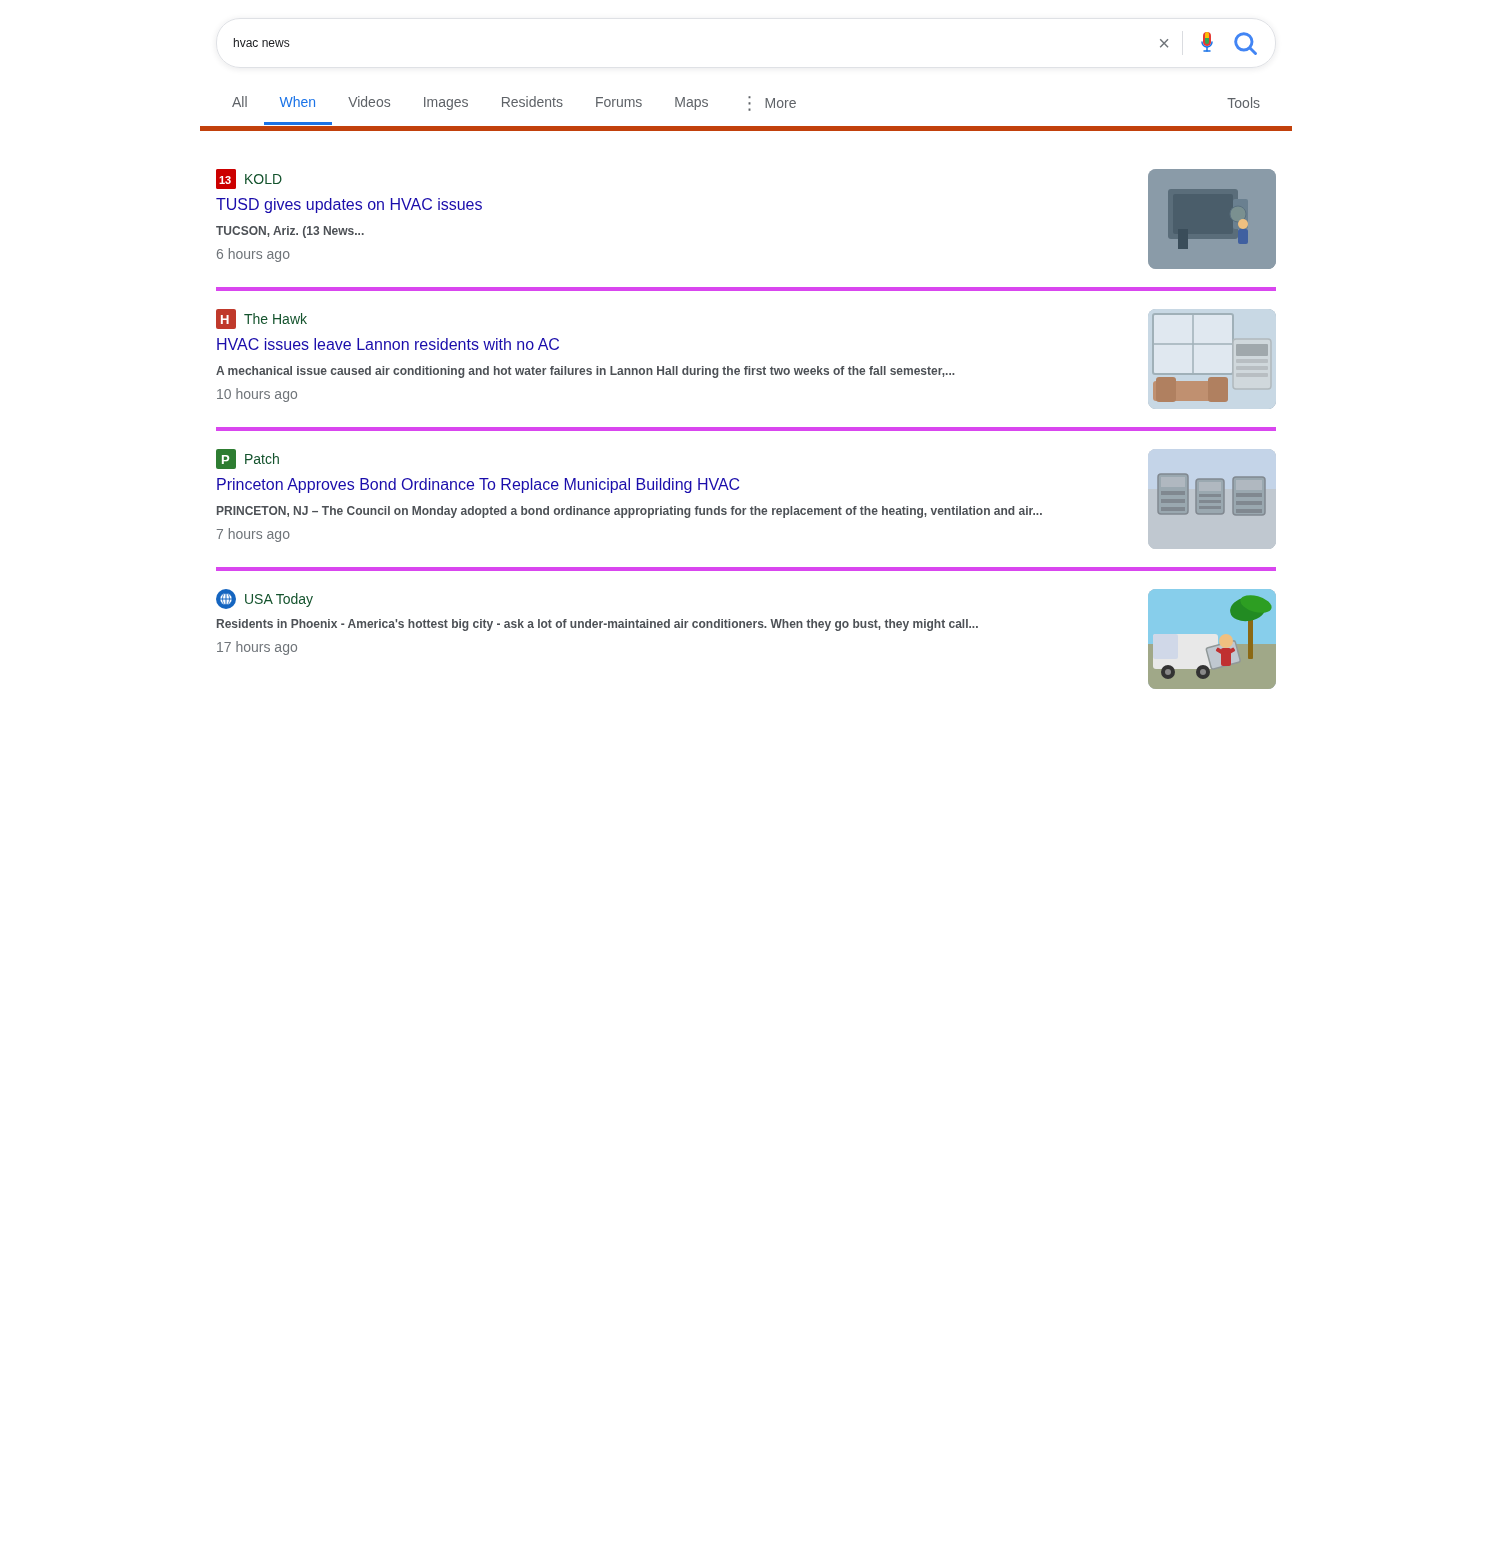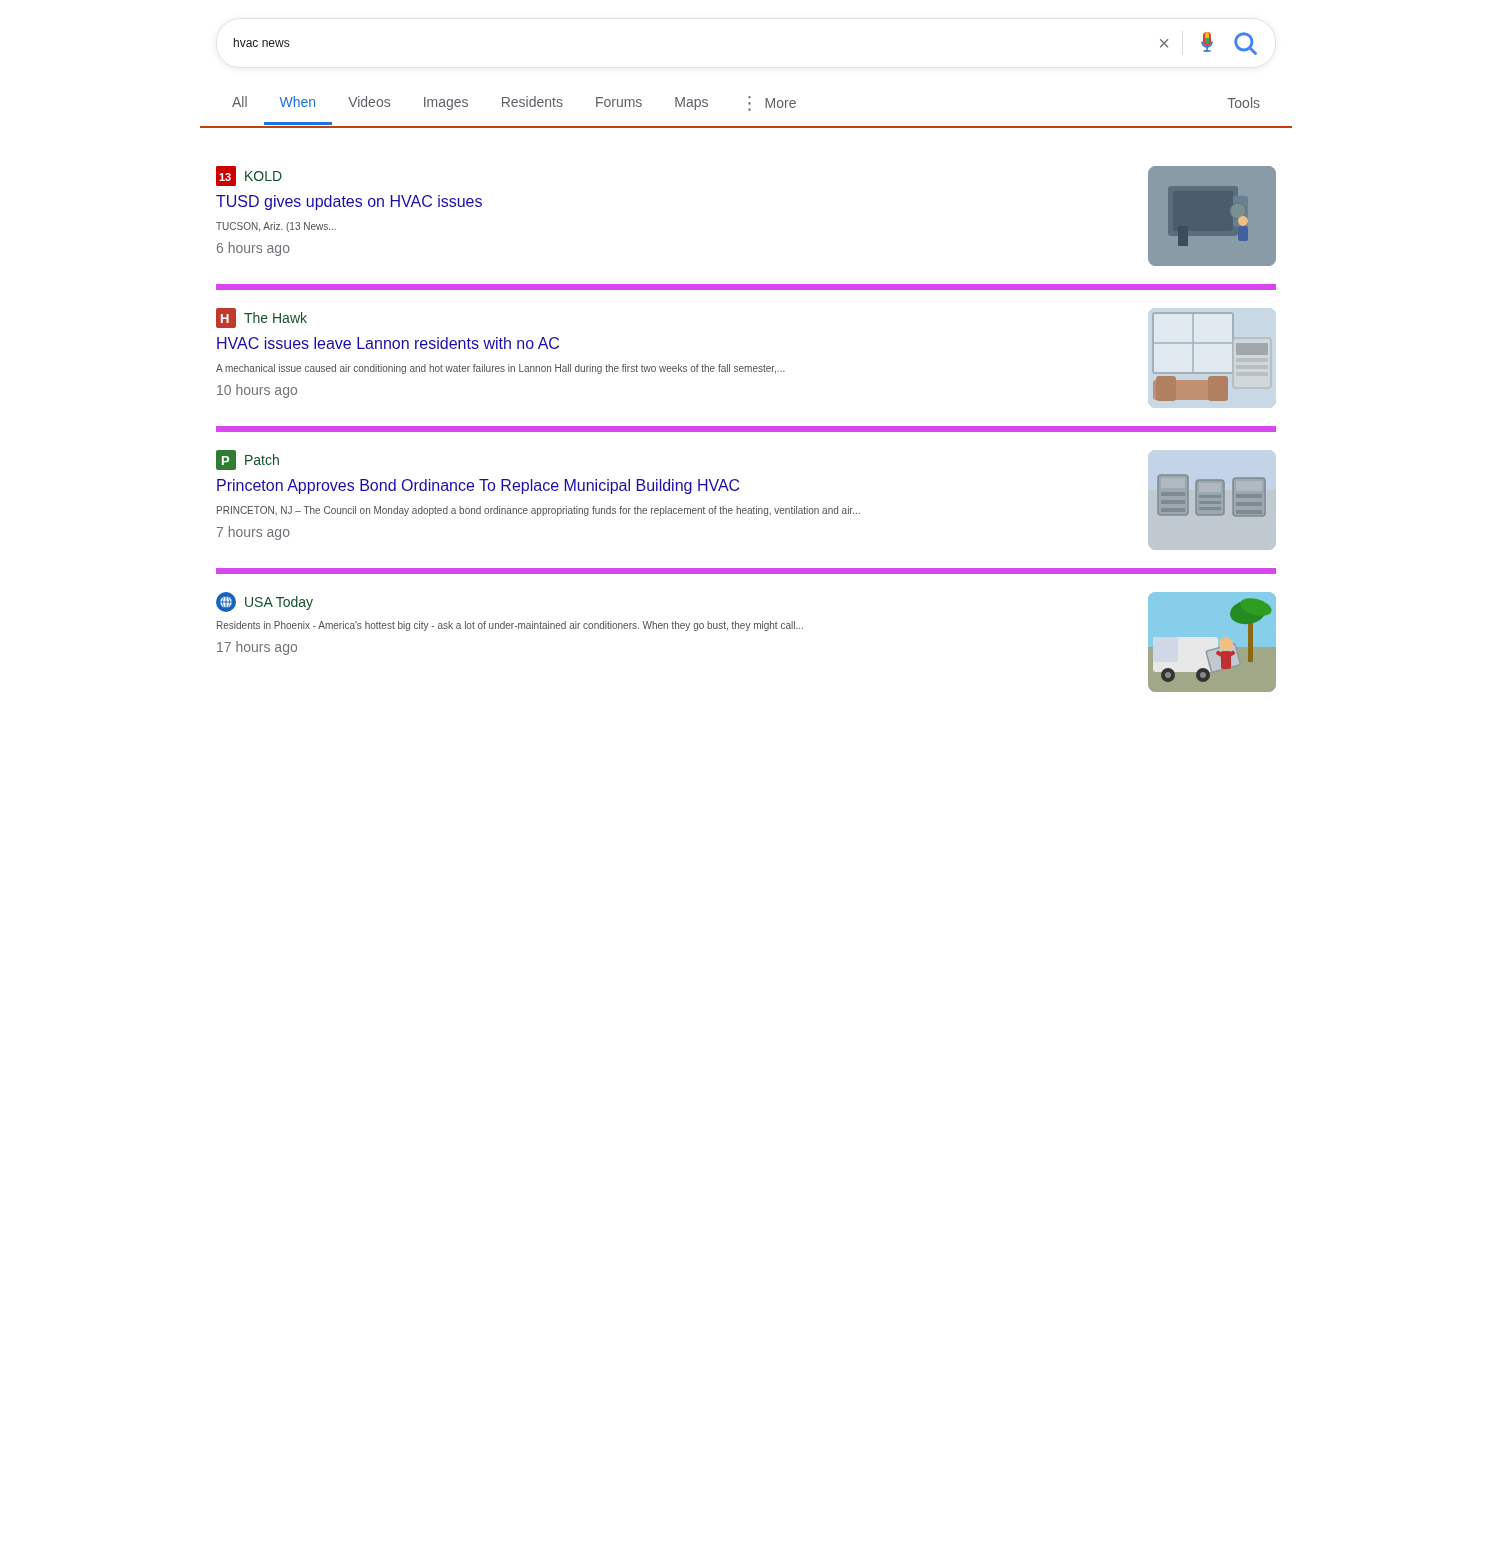--- a/index.html
+++ b/index.html
@@ -59,21 +59,21 @@
       width: 28px;
       height: 28px;
       cursor: pointer;
       color: #4285f4;
     }
 
     
     .nav-tabs {
       display: flex;
       align-items: center;
-      border-bottom: 2px solid #c2410c;
+      border-bottom: 5px solid #c2410c;
       padding: 0 16px;
       gap: 0;
     }
     .nav-tab {
       padding: 12px 16px;
       font-size: 14px;
       color: #5f6368;
       cursor: pointer;
       text-decoration: none;
       border-bottom: 3px solid transparent;
@@ -104,21 +104,21 @@
 
     
     .results-container {
       padding: 20px 16px 0 16px;
     }
 
     .news-item {
       display: flex;
       align-items: flex-start;
       padding: 18px 0;
-      border-bottom: 6px solid #d946ef;
+      border-bottom: 4px solid #d946ef;
       gap: 16px;
     }
     .news-item:last-child {
       border-bottom: none;
     }
     .news-content {
       flex: 1;
     }
     .news-source {
       display: flex;
@@ -143,24 +143,25 @@
       color: #14532d;
     }
     .news-title {
       font-size: 16px;
       color: #1a0dab;
       line-height: 1.3;
       cursor: pointer;
       margin-bottom: 6px;
     }
     .news-snippet {
-      font-size: 10px;
+      font-size: 12px;
       color: #4d5156;
       line-height: 1.5;
       margin-bottom: 6px;
+      font-weight: bold;
     }
     .news-time {
       font-size: 14px;
       color: #70757a;
     }
     .news-image {
       width: 128px;
       height: 100px;
       border-radius: 8px;
       background: #e8eaed;

